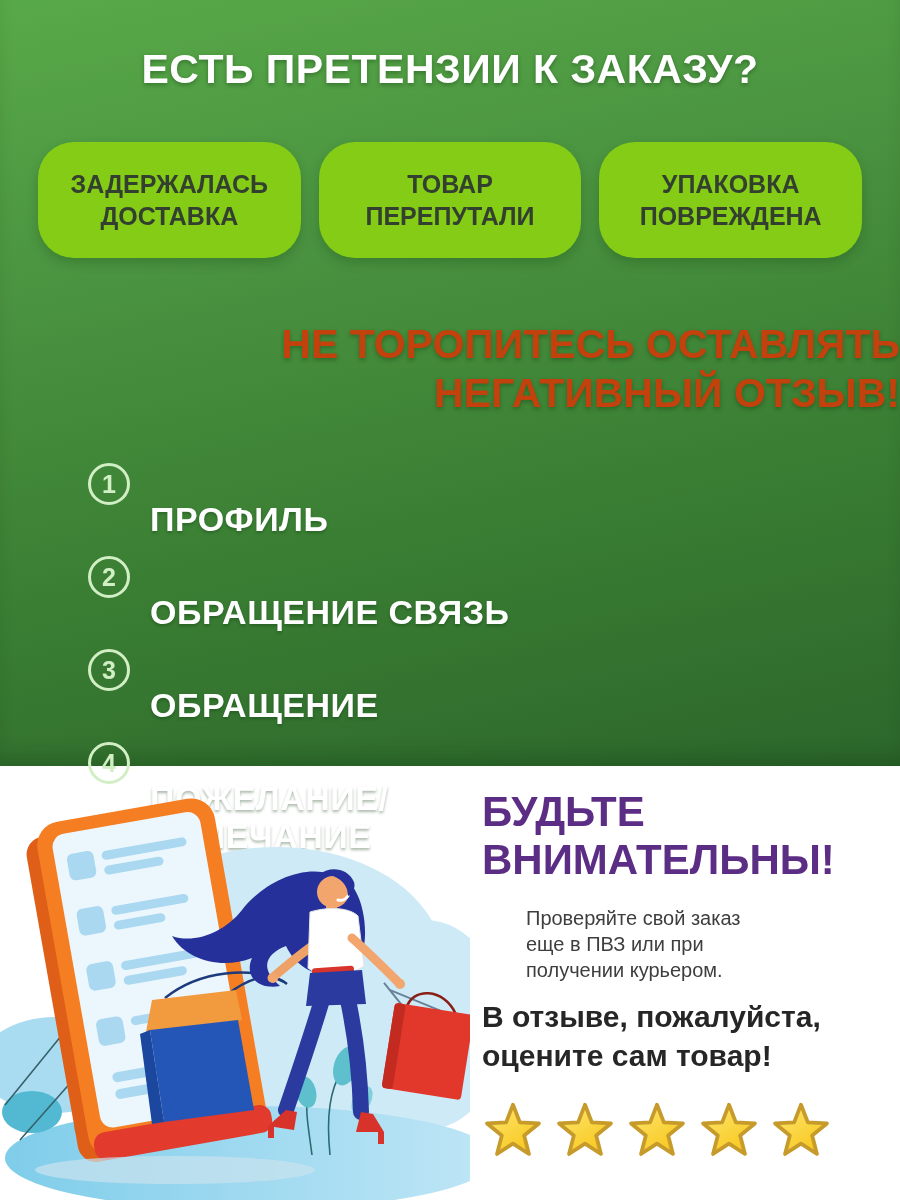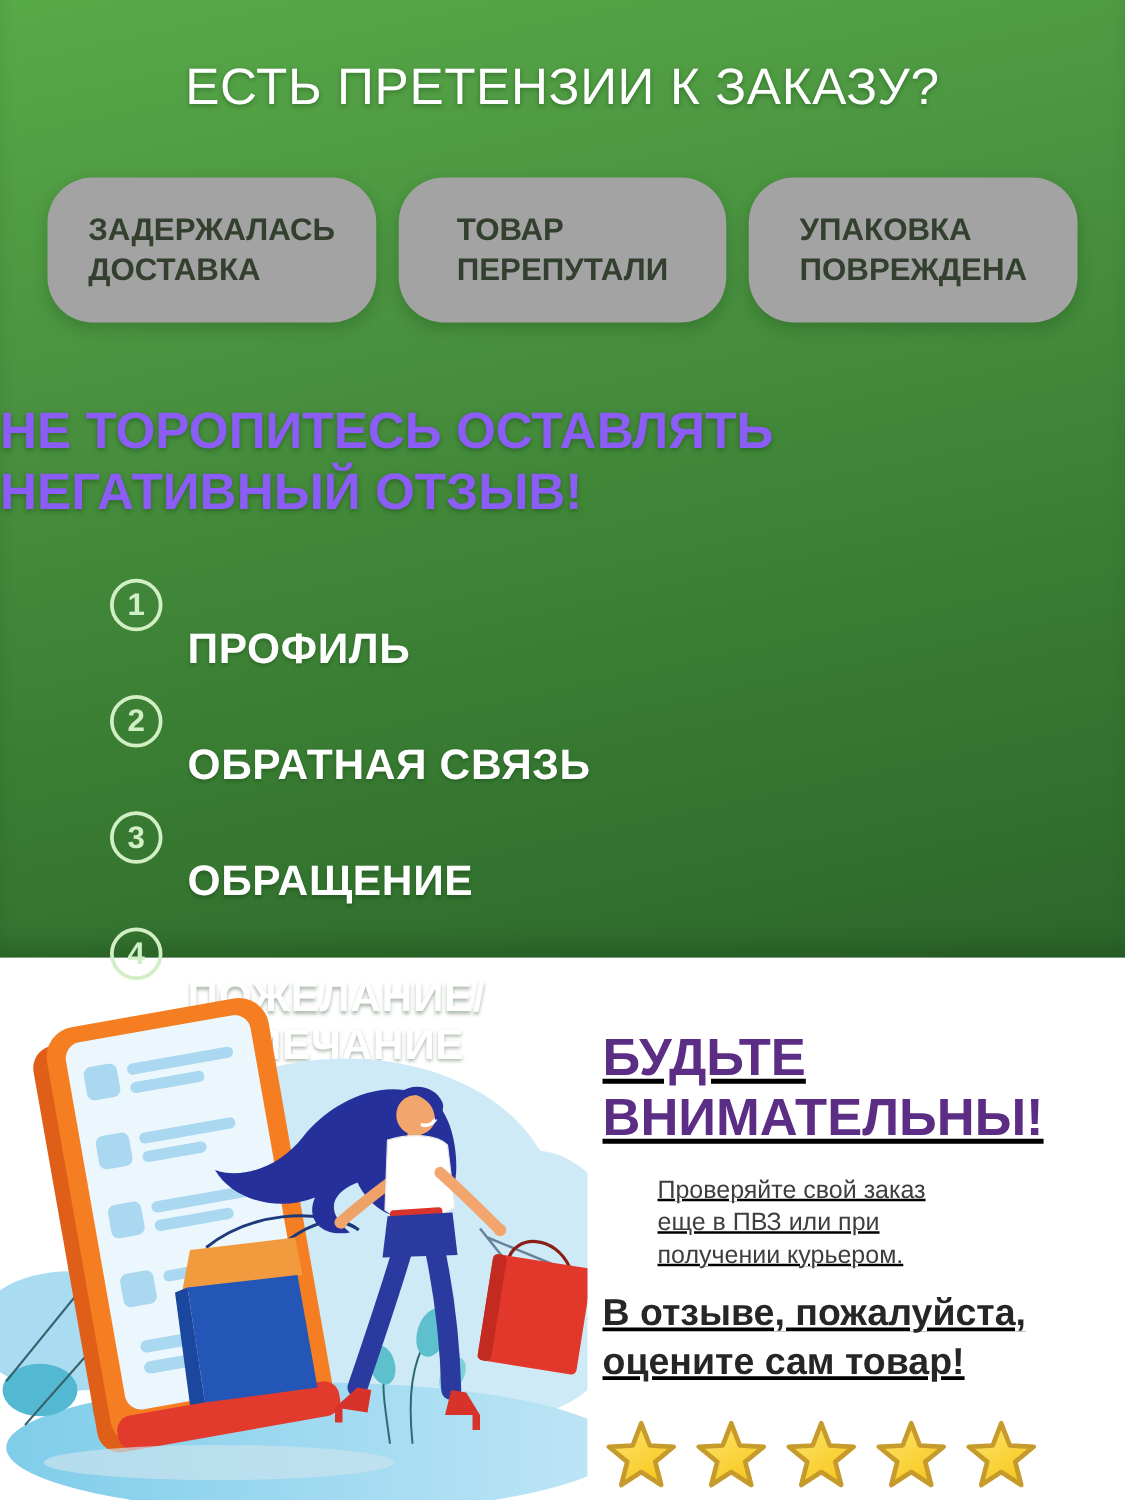--- a/index.html
+++ b/index.html
@@ -10,36 +10,36 @@
     font-family:"Liberation Sans", sans-serif;
   }
   .green-zone {
     position:absolute; left:0; top:0; width:900px; height:766px;
     background:linear-gradient(168deg,#58a948 0%,#4a9340 32%,#3a7e33 64%,#2c672b 100%);
     box-shadow:inset 0 -16px 20px -8px rgba(0,30,0,.22);
   }
   .pre { white-space:pre-line; }
   .main-title {
     position:absolute; left:0; top:46px; width:900px; text-align:center;
-    font-size:41px; font-weight:normal; color:#ffffff; letter-spacing:.5px;
+    font-size:41px; font-weight:bold; color:#ffffff; letter-spacing:.5px;
     text-shadow:0 2px 4px rgba(15,55,15,.4);
   }
   .pills {
     position:absolute; left:38px; top:142px; width:824px;
     display:flex; gap:18px;
   }
   .pill {
-    flex:1; min-height:116px; background:#a3a3a3; border-radius:36px;
-    display:flex; align-items:center; justify-content:center; 
+    flex:1; min-height:116px; background:#84cc16; border-radius:36px;
+    display:flex; align-items:center; justify-content:center; text-align:center;
     font-size:25px; font-weight:bold; color:#33402f; line-height:1.28;
     box-shadow:0 5px 12px rgba(0,40,0,.20);
   }
   .sub-title {
-    position:absolute; left:0; top:320px; width:900px; text-align:left;
-    font-size:41px; font-weight:bold; color:#8b5cf6; line-height:1.2;
+    position:absolute; left:0; top:320px; width:900px; text-align:right;
+    font-size:41px; font-weight:bold; color:#c2410c; line-height:1.2;
     text-shadow:0 2px 4px rgba(15,55,15,.4);
   }
   .columns {
     position:absolute; left:70px; top:462px; width:800px;
     display:flex; align-items:flex-start;
   }
   .support-text {
     width:335px; font-size:28px; line-height:1.29; color:#e2f2d7;
     text-shadow:0 1px 2px rgba(15,55,15,.25);
   }
@@ -50,21 +50,21 @@
     border:3px solid #d2eec4; border-radius:50%;
     color:#d2eec4; font-size:25px; font-weight:bold;
     display:flex; align-items:center; justify-content:center;
   }
   .step-label {
     font-size:34px; font-weight:bold; color:#ffffff; line-height:1.12;
     letter-spacing:.5px; text-shadow:0 2px 3px rgba(15,55,15,.35);margin-top:38px;
   }
   .illu { position:absolute; left:0; top:770px; }
   .attention {
-    position:absolute; left:482px; top:822px; width:400px;text-decoration:underline;
+    position:absolute; left:482px; top:788px; width:400px;
   }
   .attention-title {
     font-size:42px; font-weight:bold; color:#5c2d84; line-height:1.15;
   }
   .attention-text {
     margin-top:20px; font-size:20px; color:#3e3e3e; line-height:1.3;margin-left:44px;
   }
   .attention-bold {
     margin-top:14px; font-size:30px; font-weight:bold; color:#262626; line-height:1.3;
   }
@@ -93,21 +93,21 @@
 НЕГАТИВНЫЙ ОТЗЫВ!</div>
 
   <div class="columns">
     <div class="steps">
       <div class="step">
         <div class="step-num">1</div>
         <div class="step-label pre">ПРОФИЛЬ</div>
       </div>
       <div class="step">
         <div class="step-num">2</div>
-        <div class="step-label pre">ОБРАТНАЯ СВЯЗЬ</div>
+        <div class="step-label pre">ОБРАЩЕНИЕ СВЯЗЬ</div>
       </div>
       <div class="step">
         <div class="step-num">3</div>
         <div class="step-label pre">ОБРАЩЕНИЕ</div>
       </div>
       <div class="step">
         <div class="step-num">4</div>
         <div class="step-label pre">ПОЖЕЛАНИЕ/
 ЗАМЕЧАНИЕ</div>
       </div>

